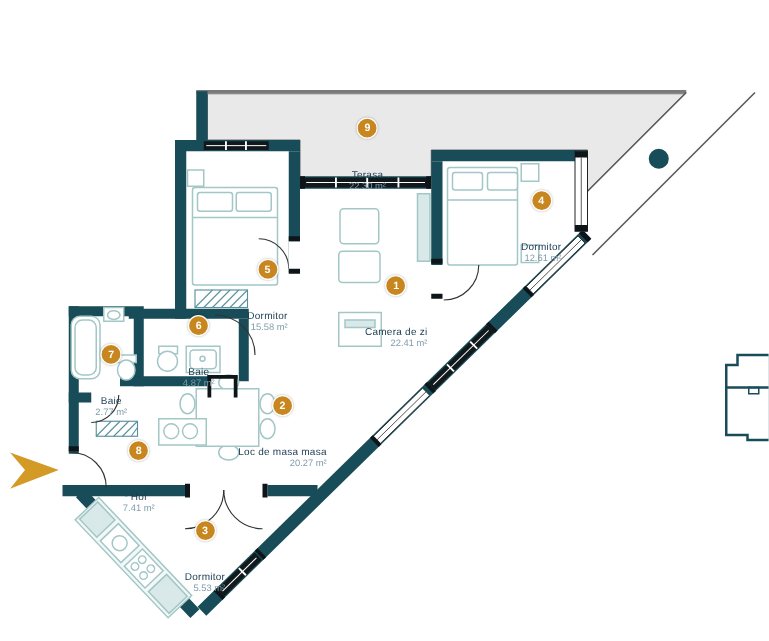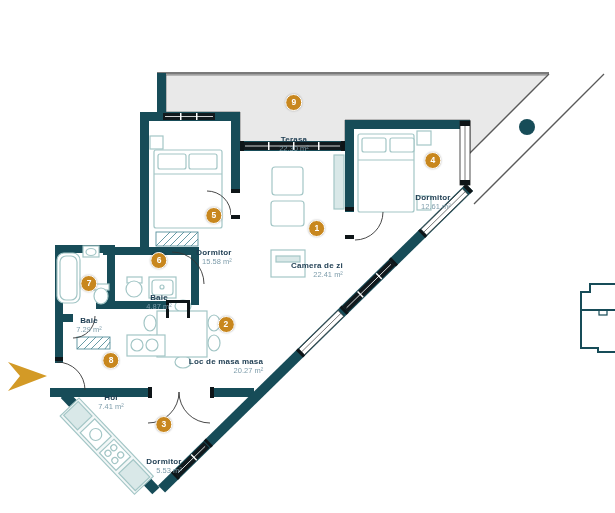--- a/index.html
+++ b/index.html
@@ -6,21 +6,21 @@
   .stage{position:relative;width:615px;height:513px;background:#ffffff;overflow:hidden;
          font-family:"Liberation Sans",sans-serif;}
   .stage svg{position:absolute;left:0;top:0;z-index:2;}
   .watermark{position:absolute;left:212px;top:266px;z-index:1;font-size:76px;font-weight:700;
              letter-spacing:13px;color:rgba(128,146,156,0.14);user-select:none;}
   .room-label{position:absolute;transform:translateX(-50%);text-align:center;z-index:3;
               line-height:1.15;white-space:nowrap;}
   .badge{width:15px;height:15px;border-radius:50%;background:#c8871e;border:1px solid #fff;
          color:#fff;font-size:8.5px;font-weight:700;line-height:15px;margin:0 auto 1px auto;
          box-shadow:0 0 2px rgba(0,0,0,0.3);}
-  .rname{font-size:8px;font-weight:700;color:#1c3b50;letter-spacing:0.2px;margin-top:24px;}
+  .rname{font-size:8px;font-weight:400;color:#1c3b50;letter-spacing:0.2px;margin-top:24px;}
   .rarea{font-size:7.5px;color:#7e9dab;margin-top:1px;text-align:right;}
 </style>
 </head>
 <body>
 
 <div class="stage">
 
 
   <svg width="615" height="513" viewBox="0 0 615 513">
 
@@ -251,21 +251,21 @@
     <div class="rarea">15.58 m²</div>
   </div>
   <div class="room-label" style="left:159px;top:252px">
     <div class="badge">6</div>
     <div class="rname">Baie</div>
     <div class="rarea">4.87 m²</div>
   </div>
   <div class="room-label" style="left:89px;top:275px">
     <div class="badge">7</div>
     <div class="rname">Baie</div>
-    <div class="rarea">7.29 m²</div>
+    <div class="rarea">2.77 m²</div>
   </div>
   <div class="room-label" style="left:111px;top:352px">
     <div class="badge">8</div>
     <div class="rname">Hol</div>
     <div class="rarea">7.41 m²</div>
   </div>
   <div class="room-label" style="left:294px;top:94px">
     <div class="badge">9</div>
     <div class="rname">Terasa</div>
     <div class="rarea">22.30 m²</div>

